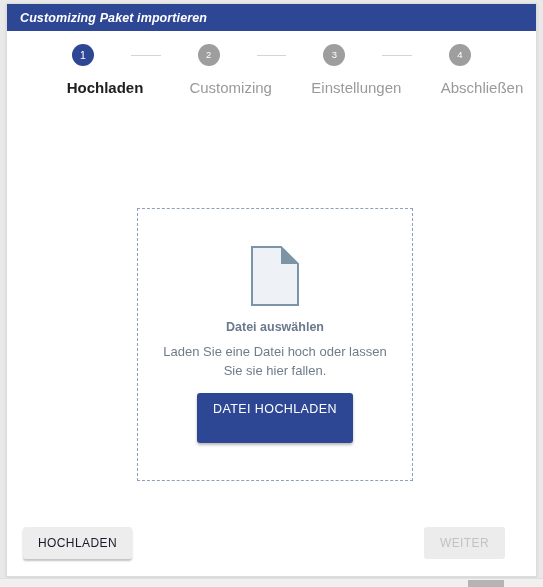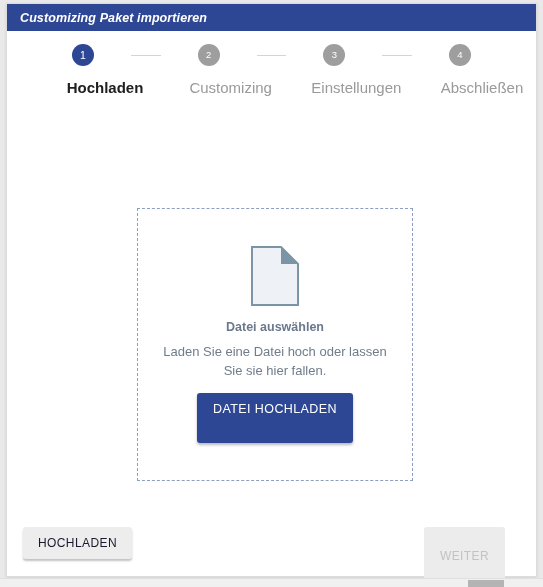--- a/index.html
+++ b/index.html
@@ -194,21 +194,21 @@
     position: absolute;
     right: 31px;
     top: 19px;
     background: #ececec;
     color: #c3c3c3;
     border: none;
     border-radius: 3px;
     font-family: "Liberation Sans", sans-serif;
     font-size: 12px;
     letter-spacing: 0.4px;
-    padding: 22px 16px;
+    padding: 9px 16px;
     cursor: default;
   }
 
   
   .hscrollbar {
     position: absolute;
     left: 0;
     bottom: 0;
     width: 543px;
     height: 9px;

